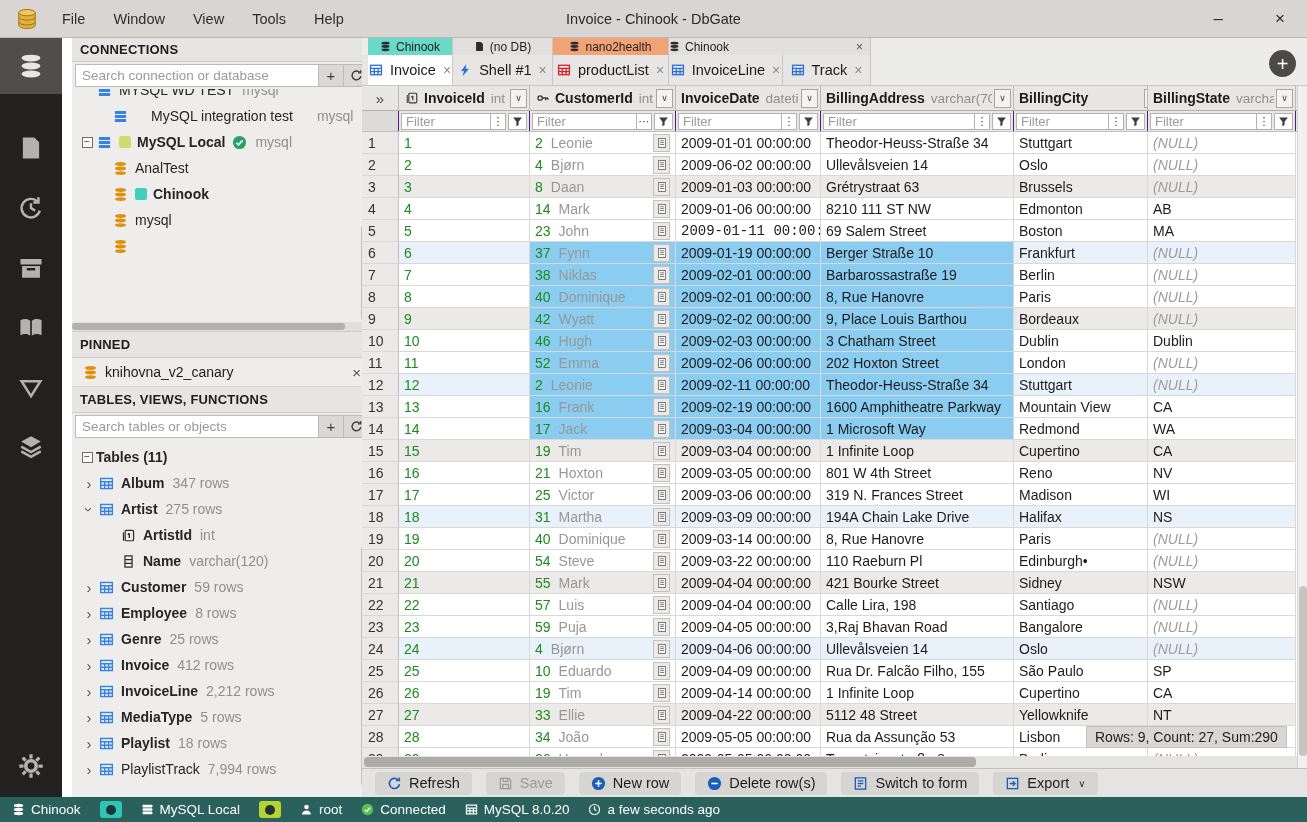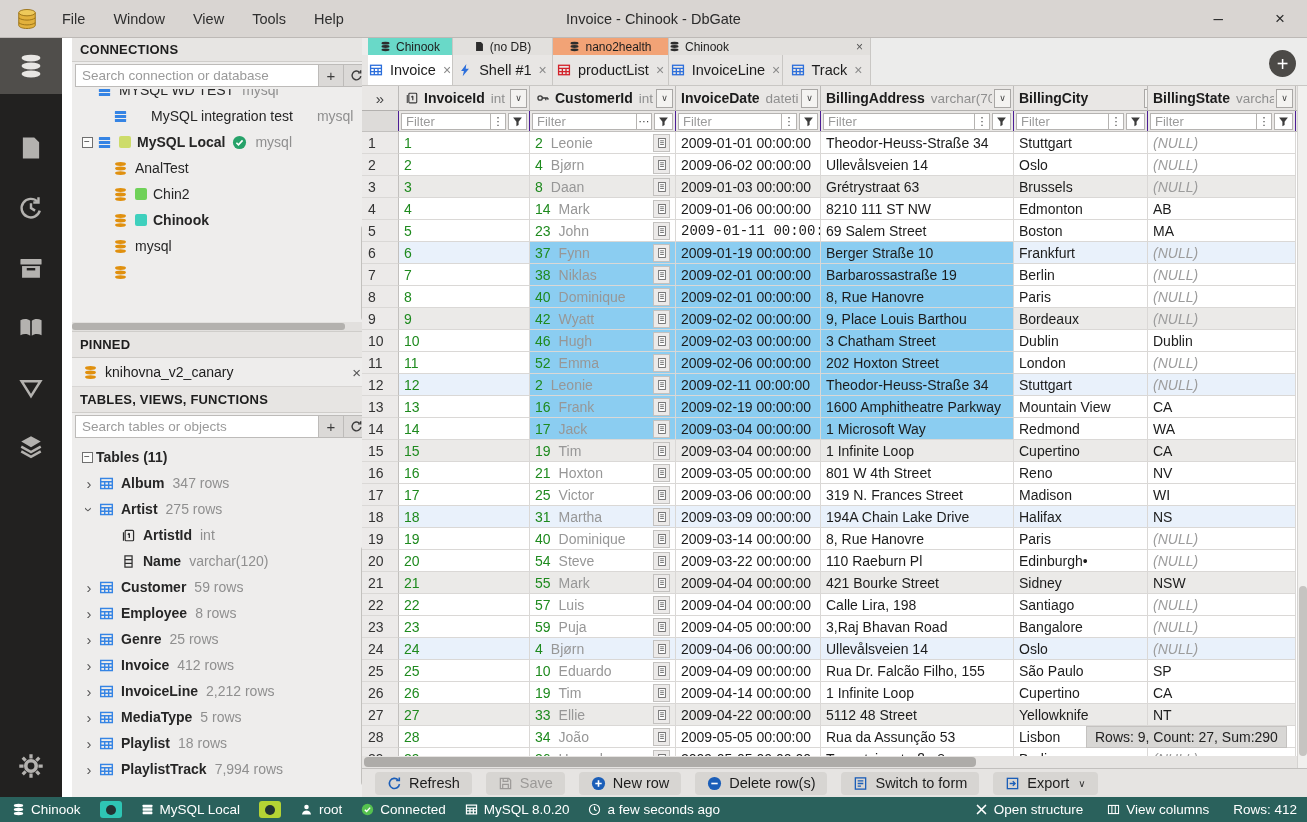--- a/index.html
+++ b/index.html
@@ -314,31 +314,20 @@
           <span>AnalTest</span>
         </div>
         <div class="titem" style="padding-left: 40px;">
           <span class="ico ticon ic-orange">
             <svg viewBox="0 0 16 16" fill="currentColor">
               <ellipse cx="8" cy="3.1" rx="5.8" ry="2.1"></ellipse>
               <ellipse cx="8" cy="8" rx="5.8" ry="2.1"></ellipse>
               <ellipse cx="8" cy="12.9" rx="5.8" ry="2.1"></ellipse>
             </svg>
           </span>
-          <span class="sw" style="background: rgb(111, 209, 88);"></span>
-          <span>Chin2</span>
-        </div>
-        <div class="titem" style="padding-left: 40px;">
-          <span class="ico ticon ic-orange">
-            <svg viewBox="0 0 16 16" fill="currentColor">
-              <ellipse cx="8" cy="3.1" rx="5.8" ry="2.1"></ellipse>
-              <ellipse cx="8" cy="8" rx="5.8" ry="2.1"></ellipse>
-              <ellipse cx="8" cy="12.9" rx="5.8" ry="2.1"></ellipse>
-            </svg>
-          </span>
           <span class="sw" style="background: rgb(62, 208, 189);"></span>
           <span class="bold">Chinook</span>
         </div>
         <div class="titem" style="padding-left: 40px;">
           <span class="ico ticon ic-orange">
             <svg viewBox="0 0 16 16" fill="currentColor">
               <ellipse cx="8" cy="3.1" rx="5.8" ry="2.1"></ellipse>
               <ellipse cx="8" cy="8" rx="5.8" ry="2.1"></ellipse>
               <ellipse cx="8" cy="12.9" rx="5.8" ry="2.1"></ellipse>
             </svg>
@@ -512,21 +501,21 @@
           <span class="meta">18 rows</span>
         </div>
         <div class="titem" style="padding-left: 8px;">
           <span class="arr">›</span>
           <span class="ico ticon ic-blue">
             <svg viewBox="0 0 16 16" fill="none" stroke="currentColor" stroke-width="1.5">
               <rect x="1.8" y="2.6" width="12.4" height="10.8"></rect>
               <path d="M1.8 6.2h12.4M6.1 6.2v7.2M10.3 6.2v7.2M1.8 9.8h12.4"></path>
             </svg>
           </span>
-          <span class="bold" style="font-weight: 700;">PlaylistTrack</span>
+          <span class="bold" style="font-weight: 400;">PlaylistTrack</span>
           <span class="meta">7,994 rows</span>
         </div>
       </div>
     <span class="vsb-thumb" style="right:1px;top:187px;height:96px"></span>
     <span class="vsb-thumb" style="right:1px;top:508px;height:240px"></span>
   </div>
 
   <div class="main">
     <div class="tgroups" id="tgroups">
         <div class="tgroup" style="width: 85px; background: rgb(105, 217, 200);">
@@ -1740,36 +1729,14 @@
       </span>
       <span class="sbitem">
         <span class="ico ">
           <svg viewBox="0 0 16 16" fill="none" stroke="currentColor" stroke-width="1.4">
             <circle cx="8" cy="8" r="6.2"></circle>
             <path d="M8 4.4V8l2.4 1.5"></path>
           </svg>
         </span>
         <span>a few seconds ago</span>
       </span>
-      <span class="sbright">
-        <span class="sbitem">
-          <span class="ico ">
-            <svg viewBox="0 0 16 16" stroke="currentColor" stroke-width="2.1" stroke-linecap="round">
-              <path d="M3.1 3.1l9.8 9.8M12.9 3.1 3.1 12.9"></path>
-            </svg>
-          </span>
-          <span>Open structure</span>
-        </span>
-        <span class="sbitem">
-          <span class="ico ">
-            <svg viewBox="0 0 16 16" fill="none" stroke="currentColor" stroke-width="1.3">
-              <rect x="1.8" y="3" width="12.4" height="10"></rect>
-              <path d="M6 3v10M10.2 3v10"></path>
-            </svg>
-          </span>
-          <span>View columns</span>
-        </span>
-        <span class="sbitem">
-          <span>Rows: 412</span>
-        </span>
-      </span>
     </div>
 </div>
 
 </body></html>

